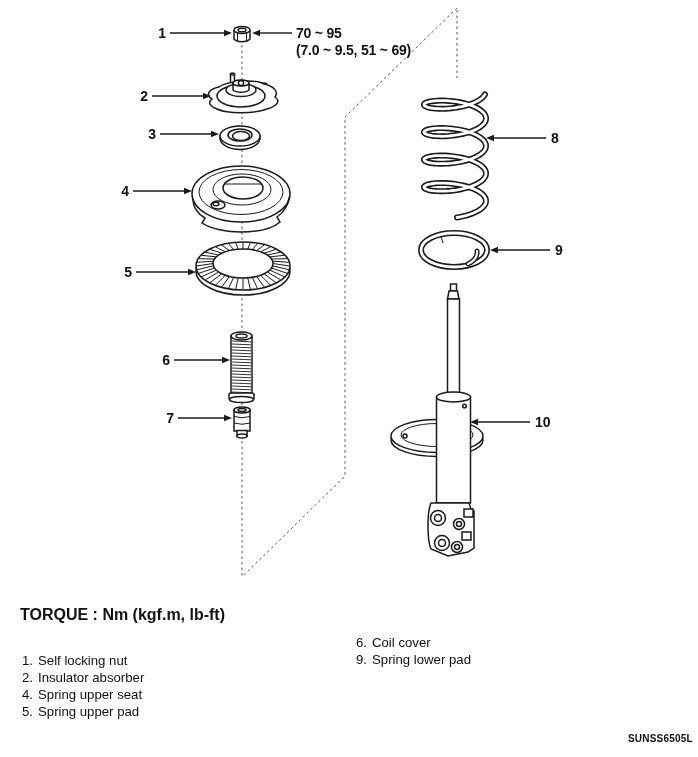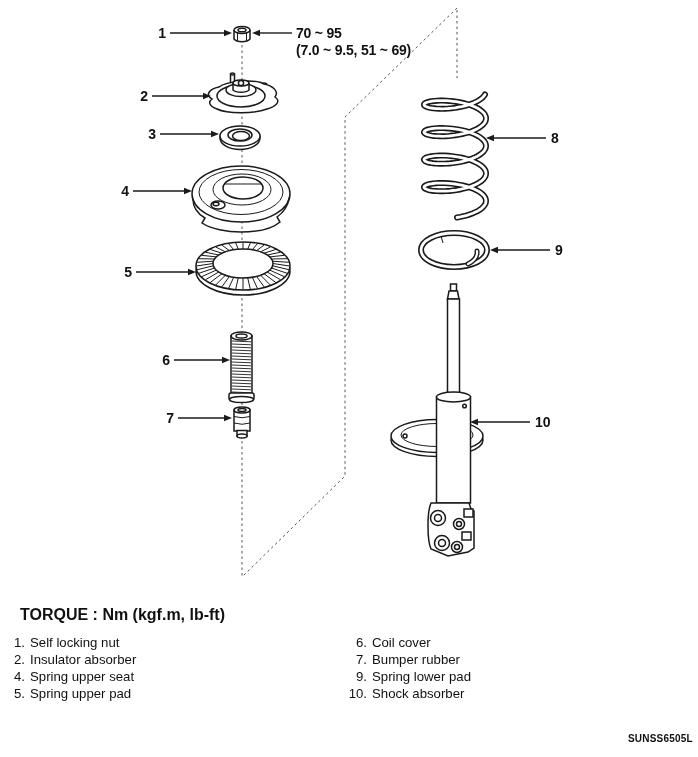--- a/index.html
+++ b/index.html
@@ -17,21 +17,21 @@
   .arrow{fill:#1a1a1a;stroke:none;}
   .cline{stroke:#1a1a1a;stroke-width:1.4;fill:none;}
   .wire-b{stroke:#1a1a1a;stroke-width:6;fill:none;stroke-linecap:round;}
   .wire-w{stroke:#ffffff;stroke-width:2.8;fill:none;stroke-linecap:round;}
   .torque-note{
     position:absolute;left:20px;top:606px;font-size:16px;font-weight:bold;
     white-space:nowrap;
   }
   .legend{position:absolute;left:0;top:634px;width:698px;font-size:13.2px;}
   .legend .col{position:absolute;top:0;}
-  .legend .col-left{left:11px;}
+  .legend .col-left{left:19px;margin-top:18px;}
   .legend .col-right{left:340px;}
   .legend .row{height:17px;line-height:17px;white-space:nowrap;}
   .legend .num{display:inline-block;text-align:right;}
   .col-left .num{width:14px;}
   .col-right .num{width:27px;}
   .legend .lbl{margin-left:5px;}
   .figure-code{
     position:absolute;left:628px;top:733px;font-size:10px;font-weight:bold;
     letter-spacing:0.2px;
   }
@@ -277,22 +277,20 @@
   
   <div class="legend">
     <div class="col col-left">
       <div class="row"><span class="num">1.</span><span class="lbl">Self locking nut</span></div>
       <div class="row"><span class="num">2.</span><span class="lbl">Insulator absorber</span></div>
       <div class="row"><span class="num">4.</span><span class="lbl">Spring upper seat</span></div>
       <div class="row"><span class="num">5.</span><span class="lbl">Spring upper pad</span></div>
     </div>
     <div class="col col-right">
       <div class="row"><span class="num">6.</span><span class="lbl">Coil cover</span></div>
-      <div class="row"><span class="num">7.</span><span class="lbl">Bumper rubber</span></div>
       <div class="row"><span class="num">9.</span><span class="lbl">Spring lower pad</span></div>
-      <div class="row"><span class="num">10.</span><span class="lbl">Shock absorber</span></div>
     </div>
   </div>
 
   
   <div class="figure-code">SUNSS6505L</div>
 
 </div>
 
 </body></html>

